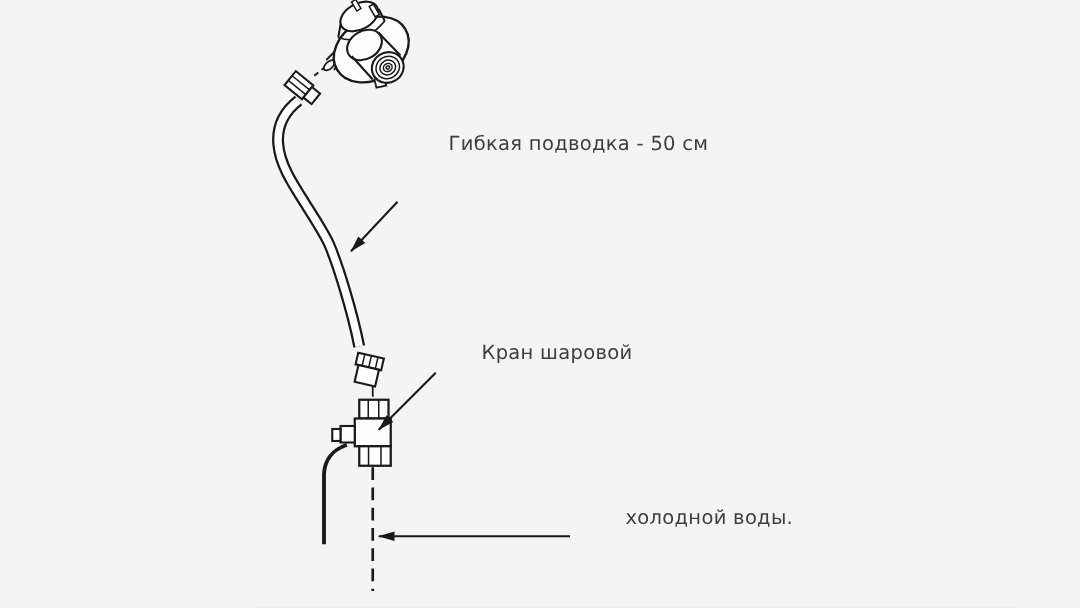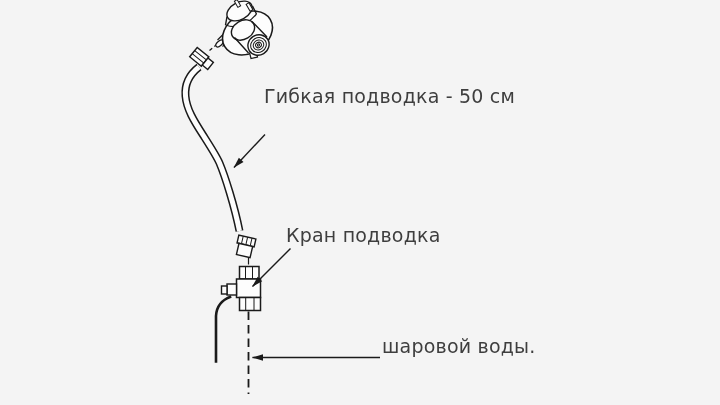--- a/index.html
+++ b/index.html
@@ -25,25 +25,26 @@
   .w12{stroke-width:1.2}
   .w10{stroke-width:1}
   .hose-outer{stroke:var(--line);stroke-width:8;fill:none;}
   .hose-inner{stroke:var(--fill);stroke-width:5;fill:none;}
   .dash{stroke-width:1.8;stroke-dasharray:8.5 5;}
   .dashsm{stroke-width:1.3;stroke-dasharray:3.5 2.8;}
   .handle{stroke-width:2.6;stroke-linecap:square;}
   .ar{stroke:var(--line);stroke-width:1.4;fill:none;}
   .label{
     position:absolute;
-    font-size:19px;
+    font-size:13px;
     line-height:21px;
     letter-spacing:.2px;
     color:var(--text);
     white-space:nowrap;
+    margin-left:35px;
   }
   .label span{display:block;}
   #label-hose{left:264px;top:86px;}
   #label-valve{left:286px;top:225px;}
   #label-main{left:382px;top:335px;line-height:22px;}
 </style>
 </head>
 <body>
 
 <div id="stage">
@@ -122,20 +123,20 @@
     <line class="ar" x1="265" y1="134.5" x2="234" y2="167.5" marker-end="url(#ah)"></line>
     <line class="ar" x1="290.5" y1="248.5" x2="252.5" y2="286.5" marker-end="url(#ah)"></line>
     <line class="ar" x1="380" y1="357.5" x2="252.5" y2="357.5" marker-end="url(#ah)"></line>
   </svg>
 
   <div class="label" id="label-hose">
     <span>Гибкая подводка - 50 см</span>
   </div>
 
   <div class="label" id="label-valve">
-    <span>Кран подводка</span>
+    <span>Кран шаровой</span>
   </div>
 
   <div class="label" id="label-main">
-    <span>шаровой воды.</span>
+    <span>холодной воды.</span>
   </div>
 
 </div>
 
 </body></html>

